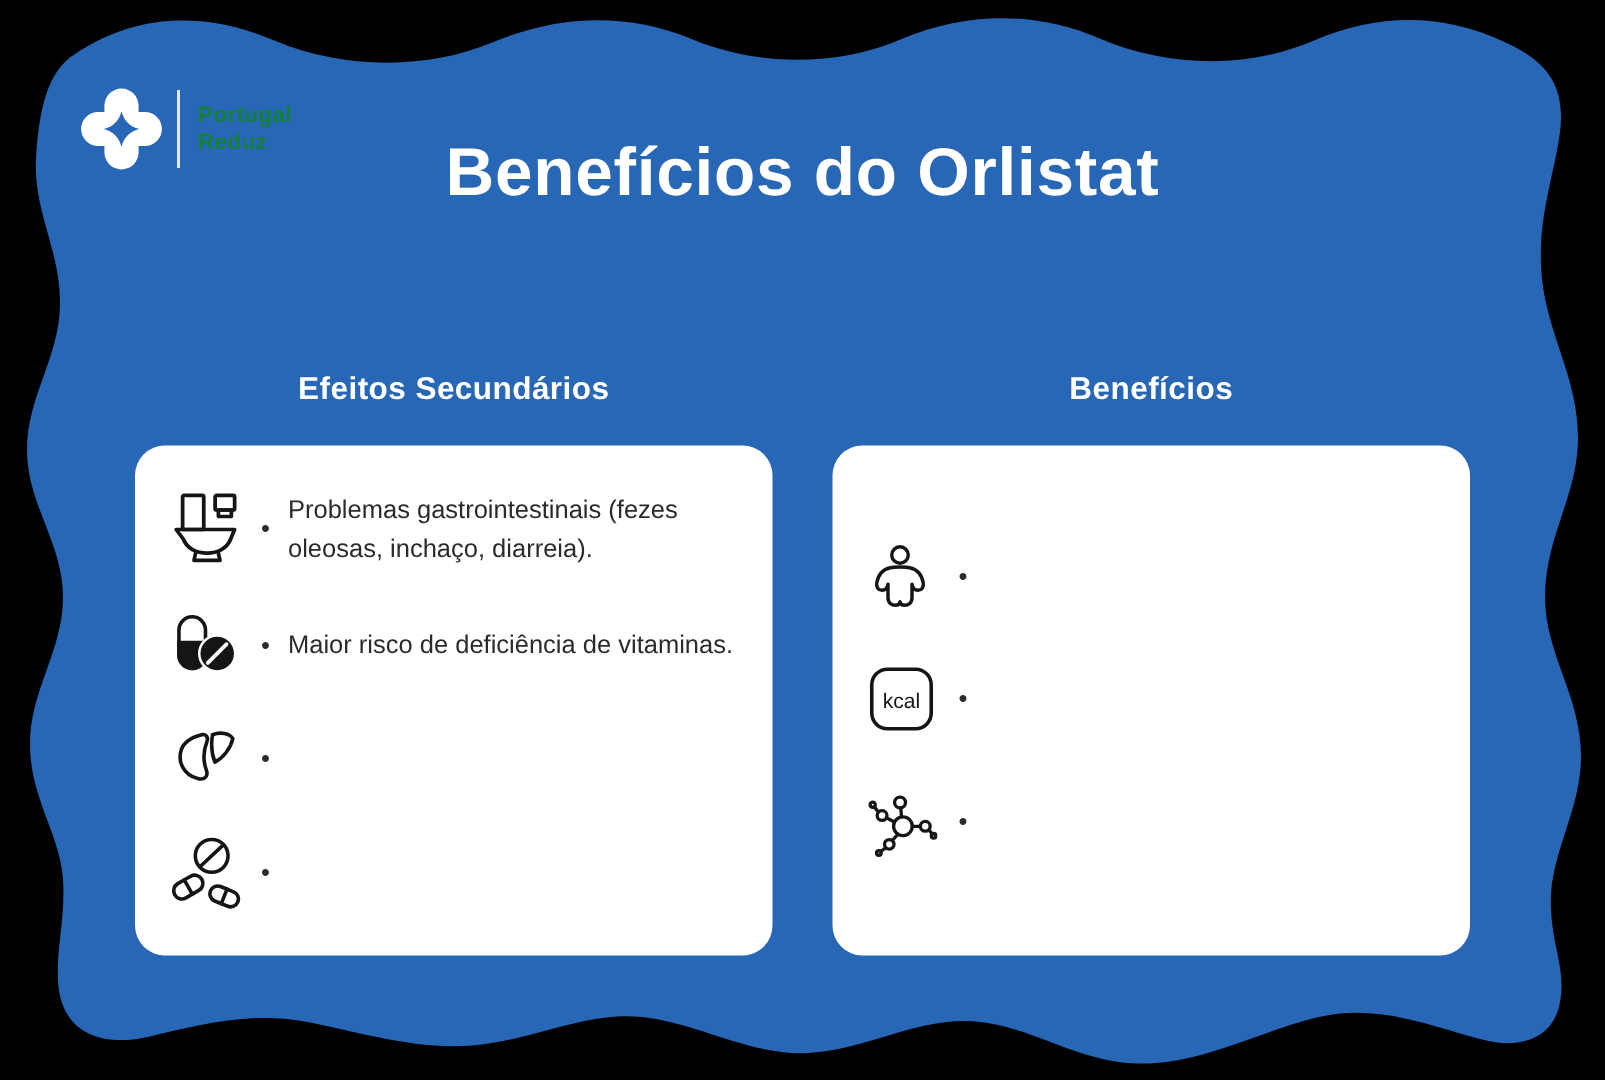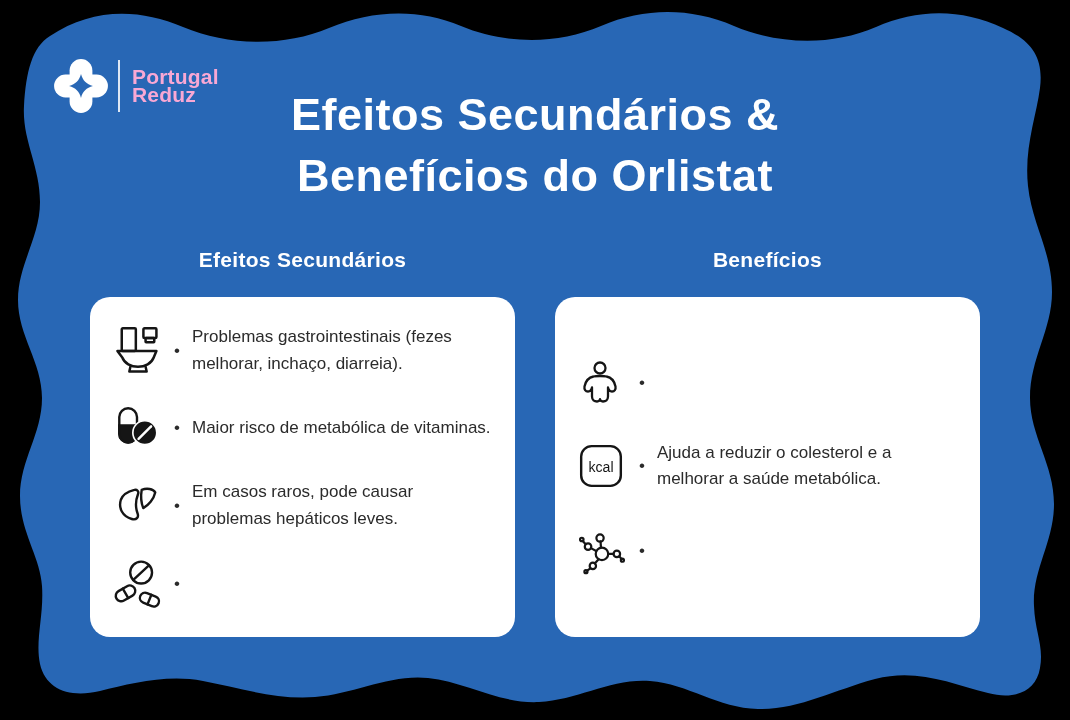--- a/index.html
+++ b/index.html
@@ -6,21 +6,21 @@
   .canvas{
     position:relative;width:1070px;height:720px;overflow:hidden;
     background:#000;font-family:"Liberation Sans","DejaVu Sans",sans-serif;
   }
   .blob-svg{position:absolute;left:0;top:0;width:1070px;height:720px;}
 
   
   .logo{position:absolute;left:52px;top:56px;display:flex;align-items:center;}
   .logo-cross{width:58px;height:60px;}
   .logo-divider{width:2px;height:52px;background:rgba(255,255,255,.85);margin:0 12px 0 8px;}
-  .logo-text{color:#f9a8d4;font-weight:bold;font-size:21px;line-height:18px;letter-spacing:.2px;}
+  .logo-text{color:#15803d;font-weight:bold;font-size:15px;line-height:18px;letter-spacing:.2px;}
 
   
   .title{
     position:absolute;left:0;top:84px;width:100%;text-align:center;
     color:#fff;font-weight:bold;font-size:45px;line-height:61px;letter-spacing:.5px;
   }
 
   
   .col-header{
     position:absolute;top:248px;width:425px;text-align:center;
@@ -93,65 +93,63 @@
       <path fill="#2867B5" d="M 28 16.5 C 29.6 22.7 33.3 26.4 39.5 28 C 33.3 29.6 29.6 33.3 28 39.5 C 26.4 33.3 22.7 29.6 16.5 28 C 22.7 26.4 26.4 22.7 28 16.5 Z"></path>
     </svg>
     <div class="logo-divider"></div>
     <div class="logo-text">
       <div>Portugal</div>
       <div>Reduz</div>
     </div>
   </div>
 
   <div class="title">
-    <div>Efeitos Secundários &amp;</div>
     <div>Benefícios do Orlistat</div>
   </div>
 
   <div class="col-header left">Efeitos Secundários</div>
   <div class="col-header right">Benefícios</div>
 
   <div class="card left">
 
     <div class="item">
       <span class="icon-box">
         <svg width="52" height="52" viewBox="0 0 48 48" aria-hidden="true">
           <rect class="ic" x="9" y="3" width="13" height="21" rx="1"></rect>
           <rect class="ic" x="29" y="3" width="12" height="9" rx="1"></rect>
           <rect class="ic" x="31" y="12" width="8" height="4" rx="0.5"></rect>
           <path class="ic" d="M 5 24 L 41 24 L 38.5 30 C 36.5 35.5 30.5 38.5 24 38.5 C 17.5 38.5 11.5 35.5 9.5 30 Z"></path>
           <path class="ic" d="M 17 38.5 L 16 43 L 32 43 L 31 38.5"></path>
         </svg>
       </span>
       <span class="bullet">•</span>
-      <span class="item-text">Problemas gastrointestinais (fezes melhorar, inchaço, diarreia).</span>
+      <span class="item-text">Problemas gastrointestinais (fezes oleosas, inchaço, diarreia).</span>
     </div>
 
     <div class="item">
       <span class="icon-box">
         <svg width="50" height="50" viewBox="0 0 48 48" aria-hidden="true">
           <rect class="ic" x="7" y="5" width="17" height="33" rx="8.5"></rect>
           <path d="M 7 21.5 H 24 V 29.5 C 24 34.2 20.2 38 15.5 38 C 10.8 38 7 34.2 7 29.5 Z" fill="#151515" stroke="#151515" stroke-width="2.3"></path>
           <circle cx="31.5" cy="28.5" r="11.5" fill="#151515" stroke="#fff" stroke-width="1.6"></circle>
           <line x1="25.5" y1="34.5" x2="37.5" y2="22.5" stroke="#fff" stroke-width="2.4" stroke-linecap="round"></line>
         </svg>
       </span>
       <span class="bullet">•</span>
-      <span class="item-text">Maior risco de metabólica de vitaminas.</span>
+      <span class="item-text">Maior risco de deficiência de vitaminas.</span>
     </div>
 
     <div class="item">
       <span class="icon-box">
         <svg width="50" height="48" viewBox="0 0 48 44" aria-hidden="true">
           <path class="ic" d="M 8.5 16 C 6 24 10 32 19 34.5 C 23.5 35.7 26 33 24.5 29 C 22.5 23.5 22.5 17 25 10.5 C 26 8 24 5.8 21.5 6.5 C 15.5 8 10.5 10.5 8.5 16 Z"></path>
           <path class="ic" d="M 28.5 6.5 C 33.5 4.5 39.5 5.5 41.5 9 C 40 15.5 35 21.5 30 24 C 28 19 27.5 12.5 28.5 6.5 Z"></path>
         </svg>
       </span>
       <span class="bullet">•</span>
-      <span class="item-text">Em casos raros, pode causar problemas hepáticos leves.</span>
     </div>
 
     <div class="item">
       <span class="icon-box">
         <svg width="52" height="52" viewBox="0 0 50 50" aria-hidden="true">
           <circle class="ic" cx="28" cy="14" r="10.5"></circle>
           <line class="ic" x1="20.5" y1="21" x2="35.5" y2="7"></line>
           <g transform="rotate(-30 13 34)">
             <rect class="ic" x="3" y="28.75" width="20" height="10.5" rx="5.25"></rect>
             <line class="ic" x1="13" y1="28.75" x2="13" y2="39.25"></line>
@@ -180,21 +178,20 @@
     </div>
 
     <div class="item">
       <span class="icon-box">
         <svg width="48" height="48" viewBox="0 0 46 46" aria-hidden="true">
           <rect class="ic" x="4" y="4" width="38" height="38" rx="10" stroke-width="2.6"></rect>
           <text x="23" y="28.5" text-anchor="middle" font-size="13.5" fill="#151515" font-family="Liberation Sans, sans-serif">kcal</text>
         </svg>
       </span>
       <span class="bullet">•</span>
-      <span class="item-text">Ajuda a reduzir o colesterol e a melhorar a saúde metabólica.</span>
     </div>
 
     <div class="item">
       <span class="icon-box">
         <svg width="48" height="48" viewBox="0 0 50 50" aria-hidden="true">
           <g class="ic" stroke-width="2">
             <circle cx="26" cy="28" r="6.5"></circle>
             <line x1="25" y1="21.5" x2="24.5" y2="15"></line>
               <circle cx="24" cy="11.5" r="3.8"></circle>
             <line x1="20" y1="25" x2="14.5" y2="22"></line>

